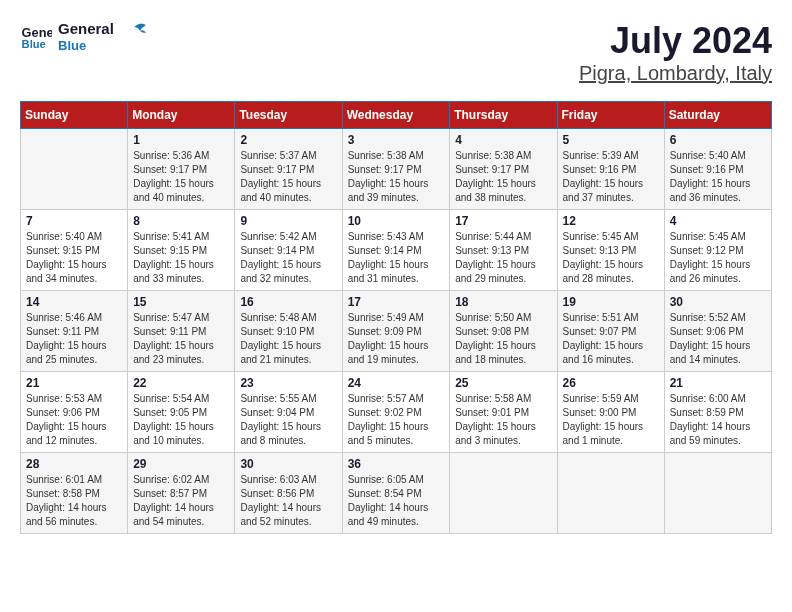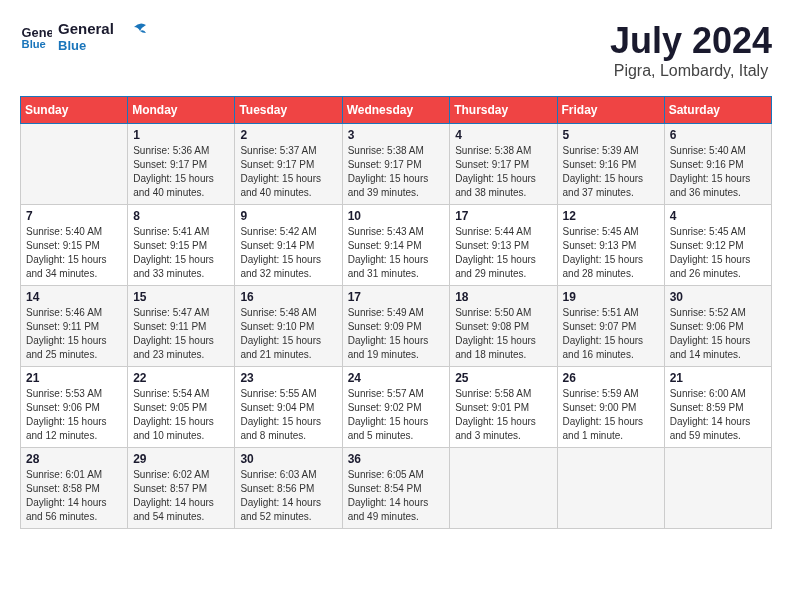--- a/index.html
+++ b/index.html
@@ -19,38 +19,39 @@
     .logo {
       display: flex;
       align-items: center;
       gap: 4px;
     }
     .logo-icon {
       width: 32px;
       height: 32px;
     }
     .title-block {
-      text-align: center;
+      text-align: right;
     }
     .month-year {
       font-size: 36px;
       font-weight: bold;
       color: #1a1a2e;
     }
     .location {
-      font-size: 16px;
+      font-size: 20px;
       color: #444;
+      text-decoration: underline;
     }
     table {
       width: 100%;
       border-collapse: collapse;
       font-size: 11px;
     }
     thead tr th {
-      background-color: #ef4444;
+      background-color: #b91c1c;
       color: #fff;
       padding: 6px 4px;
       text-align: left;
       font-size: 12px;
       font-weight: bold;
       border: 1px solid #1a75bb;
     }
     tbody tr td {
       border: 1px solid #ccc;
       padding: 4px 5px;

